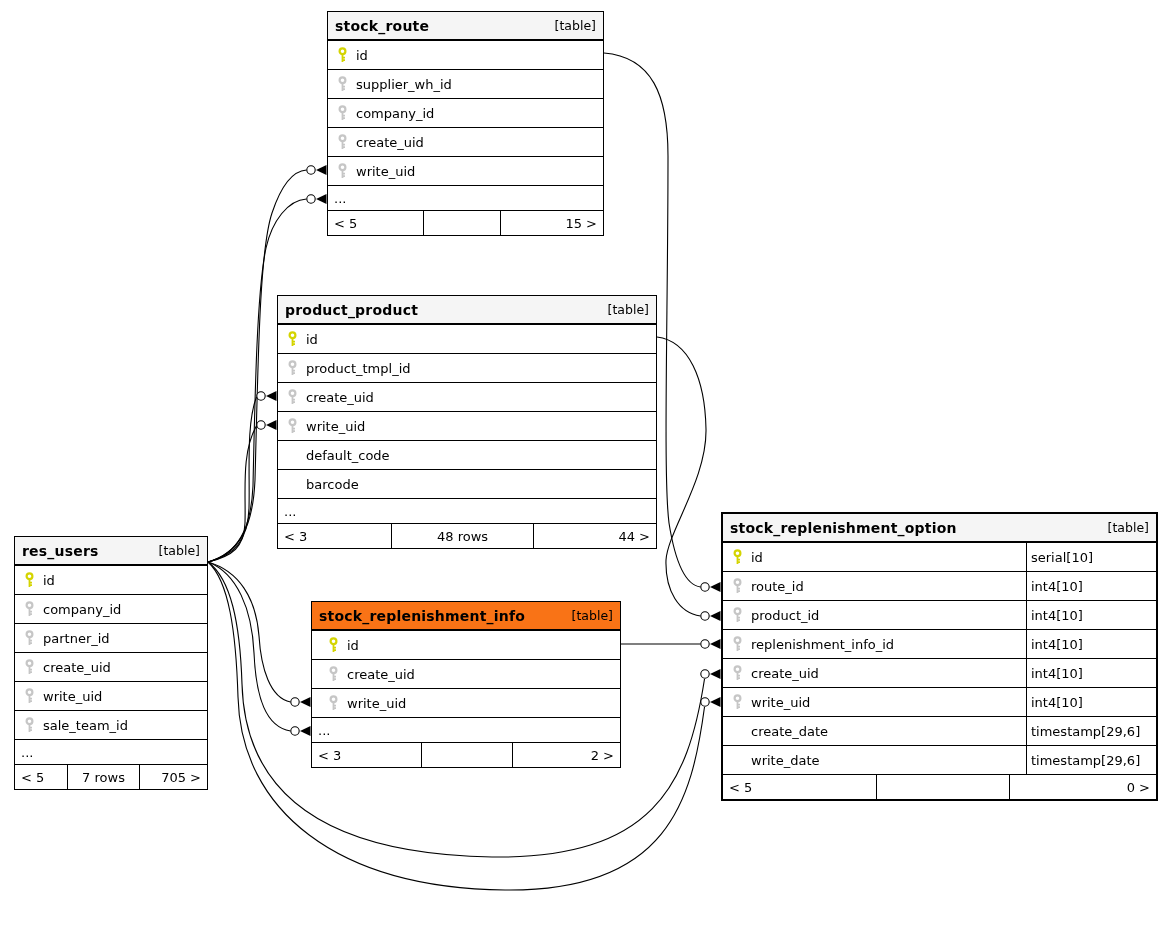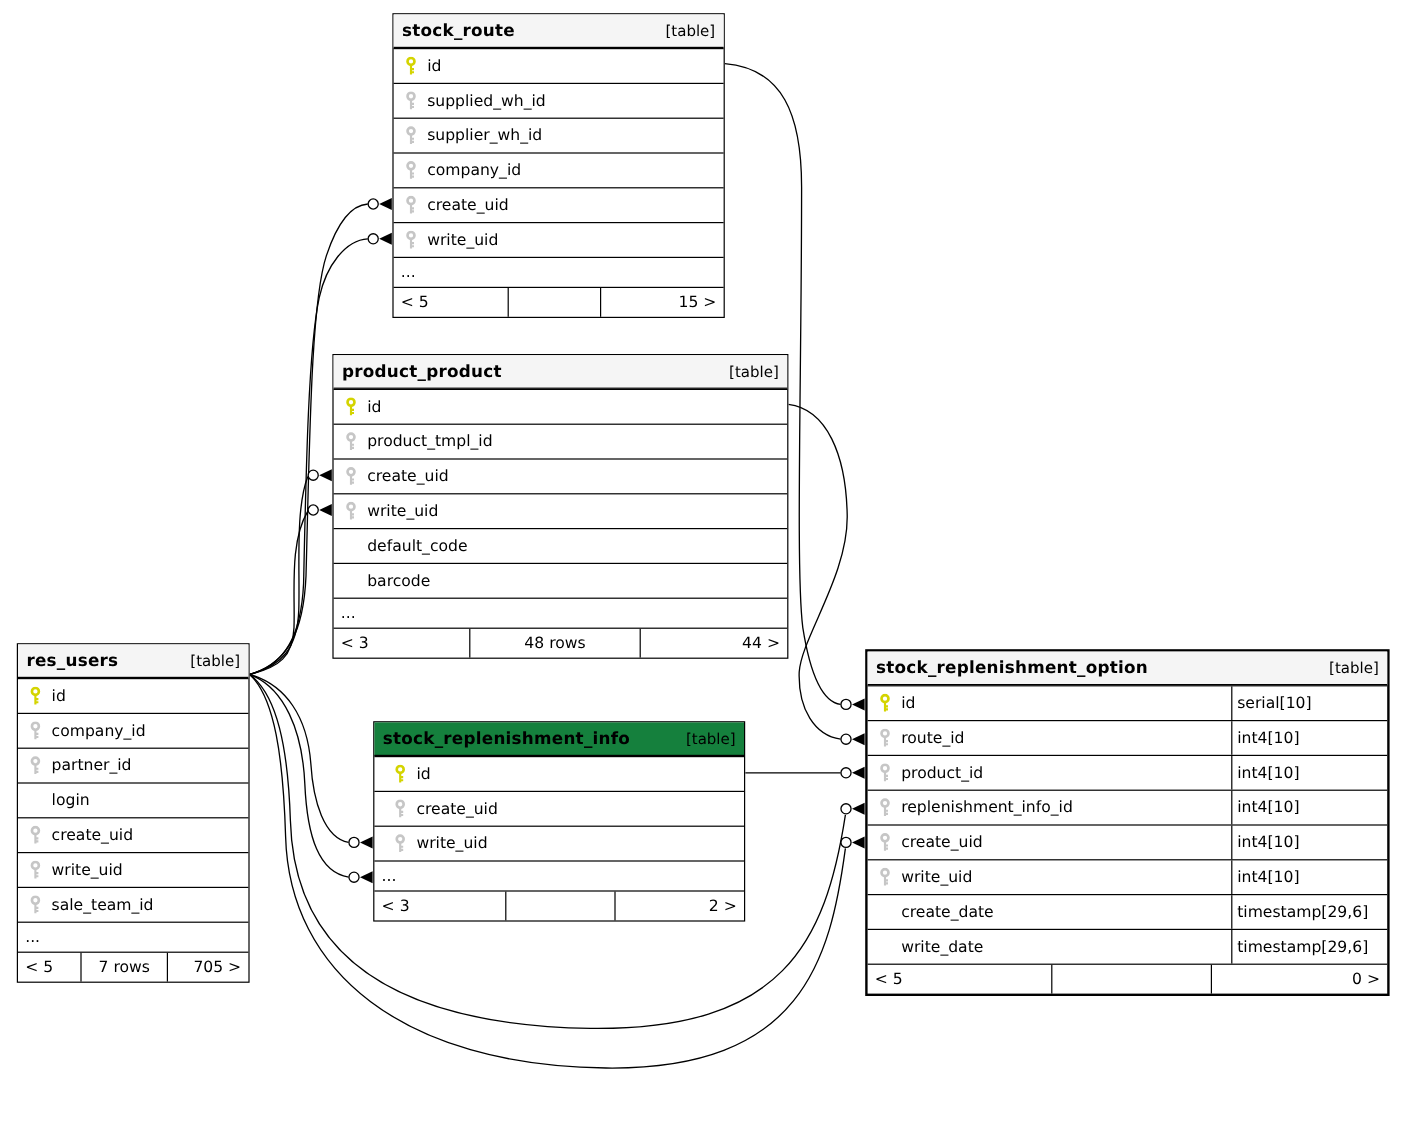--- a/index.html
+++ b/index.html
@@ -108,29 +108,20 @@
         </span>
         <span class="t-colname">id</span>
       </div>
       <div class="t-row">
         <span class="t-key">
           <svg width="11" height="17" viewBox="0 0 11 17">
             <circle cx="5.5" cy="4.2" r="2.9" fill="none" stroke="#c6c6c6" stroke-width="2.2"></circle>
             <path d="M5.5 7.2 V15 M5.5 10.6 H8 M5.5 13.2 H8" fill="none" stroke="#c6c6c6" stroke-width="1.8"></path>
           </svg>
         </span>
-        <span class="t-colname">supplied_wh_id</span>
-      </div>
-      <div class="t-row">
-        <span class="t-key">
-          <svg width="11" height="17" viewBox="0 0 11 17">
-            <circle cx="5.5" cy="4.2" r="2.9" fill="none" stroke="#c6c6c6" stroke-width="2.2"></circle>
-            <path d="M5.5 7.2 V15 M5.5 10.6 H8 M5.5 13.2 H8" fill="none" stroke="#c6c6c6" stroke-width="1.8"></path>
-          </svg>
-        </span>
         <span class="t-colname">supplier_wh_id</span>
       </div>
       <div class="t-row">
         <span class="t-key">
           <svg width="11" height="17" viewBox="0 0 11 17">
             <circle cx="5.5" cy="4.2" r="2.9" fill="none" stroke="#c6c6c6" stroke-width="2.2"></circle>
             <path d="M5.5 7.2 V15 M5.5 10.6 H8 M5.5 13.2 H8" fill="none" stroke="#c6c6c6" stroke-width="1.8"></path>
           </svg>
         </span>
         <span class="t-colname">company_id</span>
@@ -242,24 +233,20 @@
       <div class="t-row">
         <span class="t-key">
           <svg width="11" height="17" viewBox="0 0 11 17">
             <circle cx="5.5" cy="4.2" r="2.9" fill="none" stroke="#c6c6c6" stroke-width="2.2"></circle>
             <path d="M5.5 7.2 V15 M5.5 10.6 H8 M5.5 13.2 H8" fill="none" stroke="#c6c6c6" stroke-width="1.8"></path>
           </svg>
         </span>
         <span class="t-colname">partner_id</span>
       </div>
       <div class="t-row">
-        <span class="t-key"></span>
-        <span class="t-colname">login</span>
-      </div>
-      <div class="t-row">
         <span class="t-key">
           <svg width="11" height="17" viewBox="0 0 11 17">
             <circle cx="5.5" cy="4.2" r="2.9" fill="none" stroke="#c6c6c6" stroke-width="2.2"></circle>
             <path d="M5.5 7.2 V15 M5.5 10.6 H8 M5.5 13.2 H8" fill="none" stroke="#c6c6c6" stroke-width="1.8"></path>
           </svg>
         </span>
         <span class="t-colname">create_uid</span>
       </div>
       <div class="t-row">
         <span class="t-key">
@@ -280,21 +267,21 @@
         <span class="t-colname">sale_team_id</span>
       </div>
       <div class="t-ellipsis">...</div>
       <div class="t-foot">
         <span class="f-left" style="width: 52px;">&lt; 5</span>
         <span class="f-mid" style="width: 73px;">7 rows</span>
         <span class="f-right">705 &gt;</span>
       </div>
     </div>
     <div class="db-table" style="left: 311px; top: 601px; width: 310px;">
-      <div class="t-head" style="background: #15803d;">
+      <div class="t-head" style="background: #f97316;">
         <span class="t-title">stock_replenishment_info</span>
         <span class="t-badge">[table]</span>
       </div>
       <div class="t-row">
         <span class="t-key wide">
           <svg width="11" height="17" viewBox="0 0 11 17">
             <circle cx="5.5" cy="4.2" r="2.9" fill="none" stroke="#d4d400" stroke-width="2.2"></circle>
             <path d="M5.5 7.2 V15 M5.5 10.6 H8 M5.5 13.2 H8" fill="none" stroke="#d4d400" stroke-width="1.8"></path>
           </svg>
         </span>
@@ -318,21 +305,21 @@
         </span>
         <span class="t-colname">write_uid</span>
       </div>
       <div class="t-ellipsis">...</div>
       <div class="t-foot">
         <span class="f-left" style="width: 109px;">&lt; 3</span>
         <span class="f-mid" style="width: 92px;"></span>
         <span class="f-right">2 &gt;</span>
       </div>
     </div>
-    <div class="db-table emph" style="left: 721px; top: 541px; width: 437px;">
+    <div class="db-table emph" style="left: 721px; top: 512px; width: 437px;">
       <div class="t-head" style="background: rgb(245, 245, 245);">
         <span class="t-title">stock_replenishment_option</span>
         <span class="t-badge">[table]</span>
       </div>
       <div class="t-row">
         <span class="t-key">
           <svg width="11" height="17" viewBox="0 0 11 17">
             <circle cx="5.5" cy="4.2" r="2.9" fill="none" stroke="#d4d400" stroke-width="2.2"></circle>
             <path d="M5.5 7.2 V15 M5.5 10.6 H8 M5.5 13.2 H8" fill="none" stroke="#d4d400" stroke-width="1.8"></path>
           </svg>

